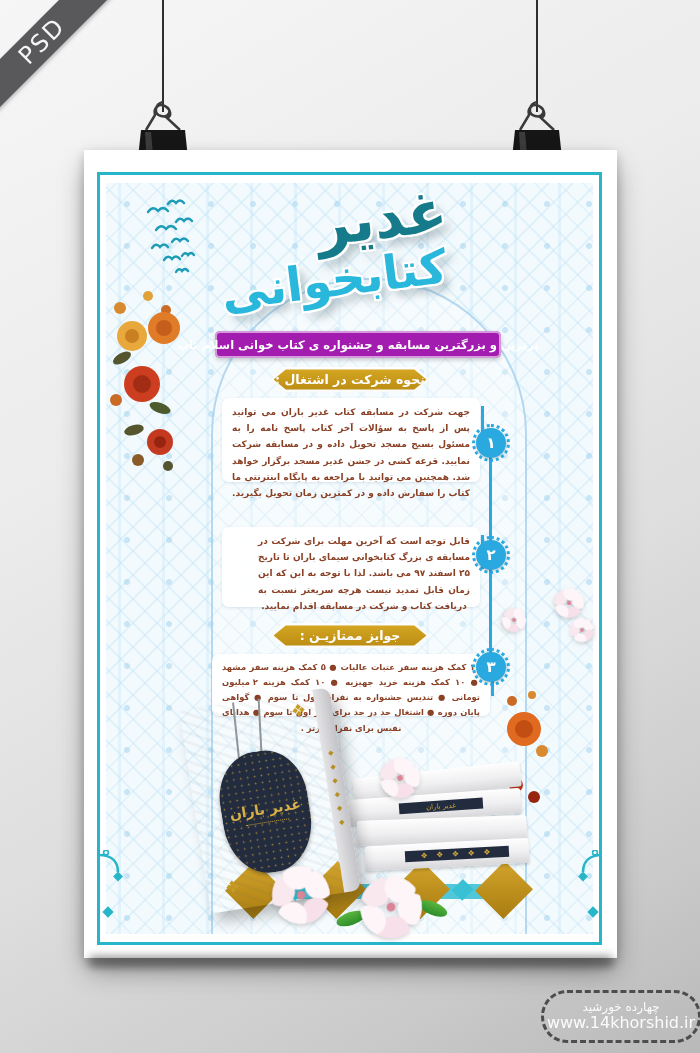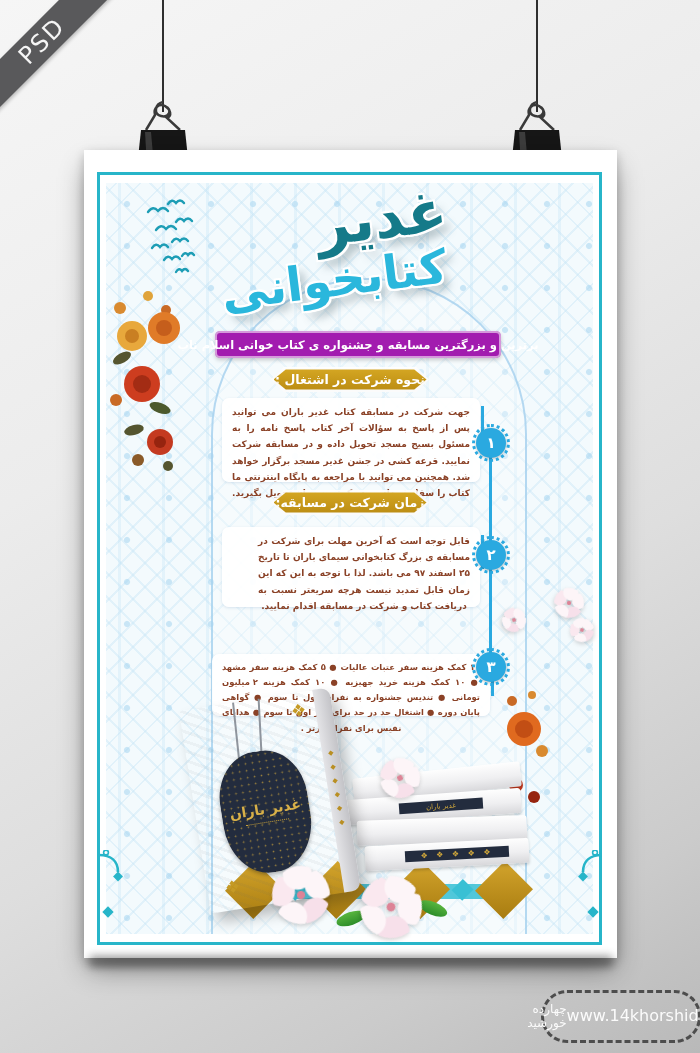--- a/index.html
+++ b/index.html
@@ -181,21 +181,21 @@
     background:linear-gradient(180deg,#59b63e,#2d8d2a);z-index:4;}
 
   
   .corner-orn{position:absolute;width:30px;height:32px;z-index:2;}
   .edge-diamond{position:absolute;width:8px;height:8px;background:#27b5c9;transform:rotate(45deg);}
 
   
   .watermark{
     position:absolute;left:541px;top:990px;width:154px;height:47px;
     border:3px dashed #4d4d4d;border-radius:26px;
-    display:flex;flex-direction:row;align-items:center;justify-content:center;
+    display:flex;flex-direction:column;align-items:center;justify-content:center;
     color:#fbfbfb;
   }
   .wm-name{font-size:12px;direction:rtl;line-height:1.1;}
   .wm-url{font-size:16px;line-height:1.15;}
 </style>
 </head>
 <body>
 
 <div class="psd-ribbon">PSD</div>
 
@@ -288,26 +288,26 @@
   <div class="subtitle-ribbon">برترین و بزرگترین مسابقه و جشنواره ی کتاب خوانی اسلام ناب</div>
 
   <div class="connector"></div>
 
   <div class="banner" style="top:216px;">
     <div class="banner-in">نحوه شرکت در اشتغال :</div>
   </div>
   <div class="panel" style="top:248px;height:84px;">جهت شرکت در مسابقه کتاب غدیر باران می توانید پس از پاسخ به سؤالات آخر کتاب پاسخ نامه را به مسئول بسیج مسجد تحویل داده و در مسابقه شرکت نمایید. قرعه کشی در جشن غدیر مسجد برگزار خواهد شد. همچنین می توانید با مراجعه به پایگاه اینترنتی ما کتاب را سفارش داده و در کمترین زمان تحویل بگیرید.</div>
   <div class="num-badge" style="top:278px;">۱</div>
 
-  <div class="banner" style="top:339px;">
-    <div class="banner-in">زمان شرکت در مسابقه:</div>
-  </div>
   <div class="panel" style="top:377px;height:80px;padding-left:36px;">قابل توجه است که آخرین مهلت برای شرکت در مسابقه ی بزرگ کتابخوانی سیمای باران تا تاریخ ۲۵ اسفند ۹۷ می باشد. لذا با توجه به این که این زمان قابل تمدید نیست هرچه سریعتر نسبت به دریافت کتاب و شرکت در مسابقه اقدام نمایید.</div>
   <div class="num-badge" style="top:390px;">۲</div>
 
+  <div class="banner" style="top:472px;">
+    <div class="banner-in">جوایز ممتازیـن :</div>
+  </div>
   <div class="panel" style="top:504px;height:62px;left:128px;width:278px;font-size:8.4px;">۱۰ کمک هزینه سفر عتبات عالیات ● ۵ کمک هزینه سفر مشهد ● ۱۰ کمک هزینه خرید جهیزیه ● ۱۰ کمک هزینه ۲ میلیون تومانی ● تندیس جشنواره به نفرات اول تا سوم ● گواهی پایان دوره ● اشتغال حد در حد برای نفر اول تا سوم ● هدایای نفیس برای نفرات برتر .</div>
   <div class="num-badge" style="top:502px;">۳</div>
 
   <div class="gbase">
     <div class="tstrip"></div>
     <div class="gd"></div>
     <div class="td"></div>
     <div class="gd"></div>
     <div class="td"></div>
     <div class="gd"></div>

